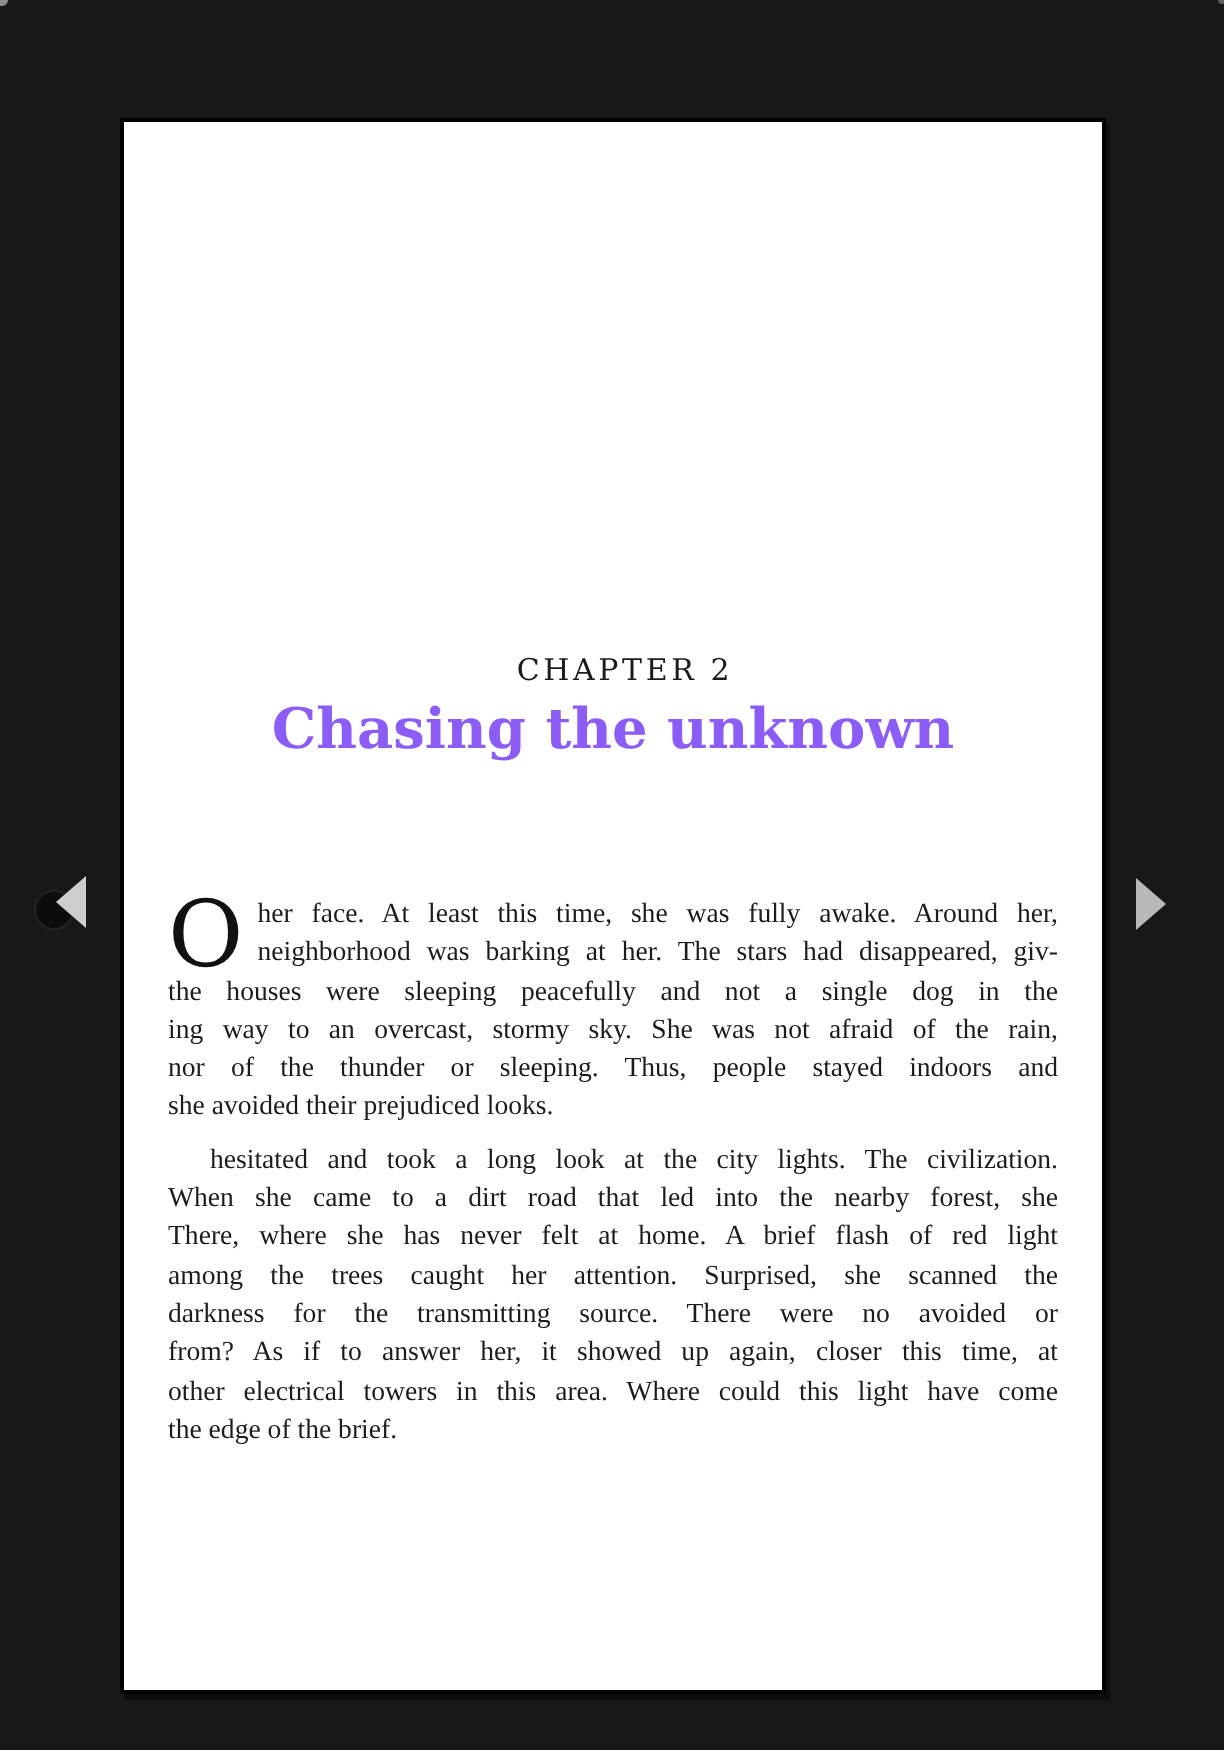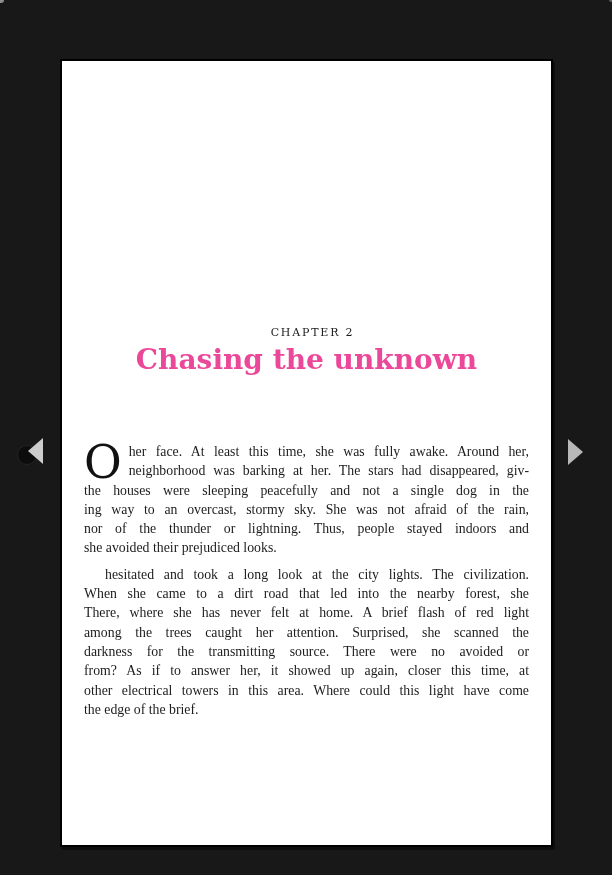--- a/index.html
+++ b/index.html
@@ -40,33 +40,33 @@
     height: 784px;
     background: #ffffff;
     border: 2px solid #000000;
     box-shadow: 2px 3px 0 rgba(0,0,0,0.45);
     box-sizing: content-box;
   }
   .chapter-label {
     padding-top: 265px;
     text-align: center;
     font-family: "DejaVu Serif", serif;
-    font-size: 11px;
+    font-size: 15px;
     letter-spacing: 1.8px;
     color: #1b1b1b;
     padding-left: 12px;
   }
   .chapter-title {
     margin: 4px 0 0 0;
     text-align: center;
     font-family: "DejaVu Serif", serif;
     font-weight: bold;
     font-size: 28px;
     line-height: 34px;
-    color: #ec4899;
+    color: #8b5cf6;
   }
   .body-text {
     margin: 65px 22px 0 22px;
     font-family: "Liberation Serif", serif;
     font-size: 13.8px;
     line-height: 19.3px;
     color: #1c1c1c;
   }
   .para { position: relative; }
   .para-2 { margin-top: 7px; }
@@ -135,21 +135,21 @@
     <div class="chapter-label">CHAPTER 2</div>
     <h1 class="chapter-title">Chasing the unknown</h1>
     <div class="body-text">
       <div class="para para-1">
         <span class="dropcap">O</span>
         <div class="lines">
             <div class="line">her face. At least this time, she was fully awake. Around her,</div>
             <div class="line">neighborhood was barking at her. The stars had disappeared, giv-</div>
             <div class="line">the houses were sleeping peacefully and not a single dog in the</div>
             <div class="line">ing way to an overcast, stormy sky. She was not afraid of the rain,</div>
-            <div class="line">nor of the thunder or lightning. Thus, people stayed indoors and</div>
+            <div class="line">nor of the thunder or sleeping. Thus, people stayed indoors and</div>
             <div class="line last">she avoided their prejudiced looks.</div>
           </div>
       </div>
       <div class="para para-2 indent-first">
         <div class="lines">
             <div class="line">hesitated and took a long look at the city lights. The civilization.</div>
             <div class="line">When she came to a dirt road that led into the nearby forest, she</div>
             <div class="line">There, where she has never felt at home. A brief flash of red light</div>
             <div class="line">among the trees caught her attention. Surprised, she scanned the</div>
             <div class="line">darkness for the transmitting source. There were no avoided or</div>

